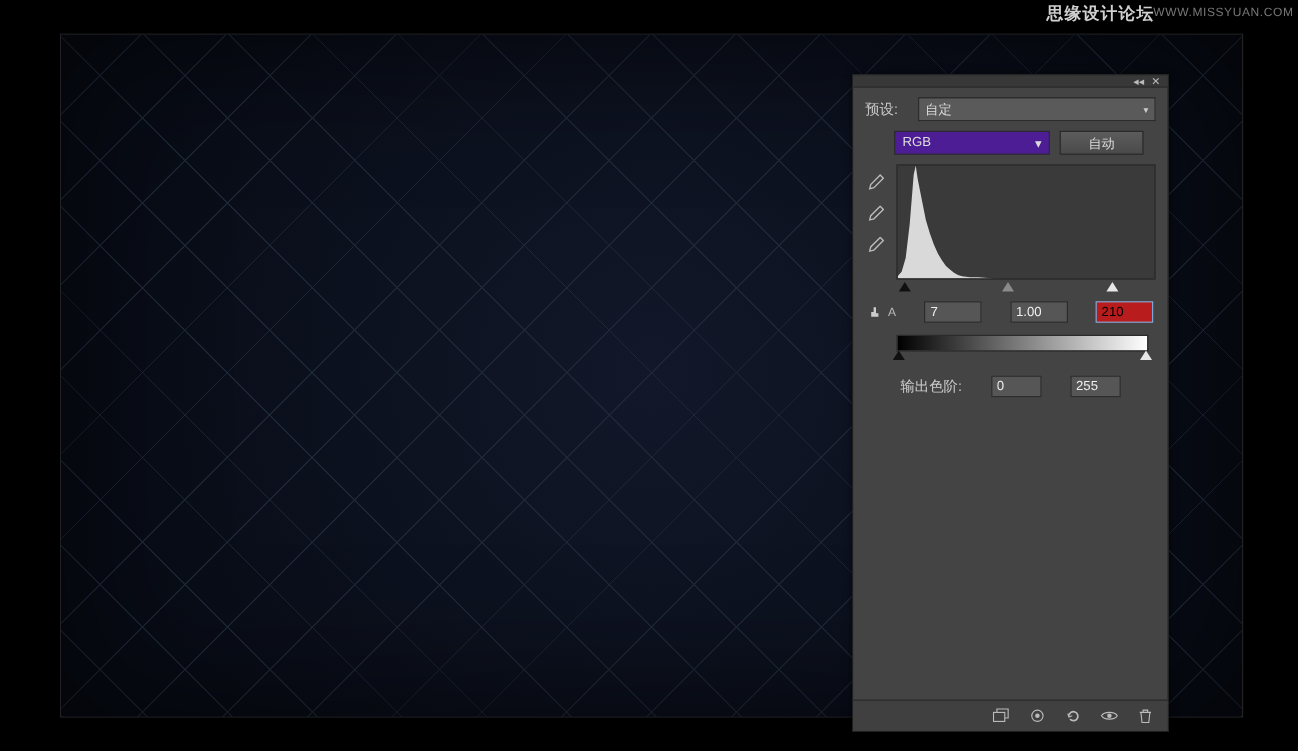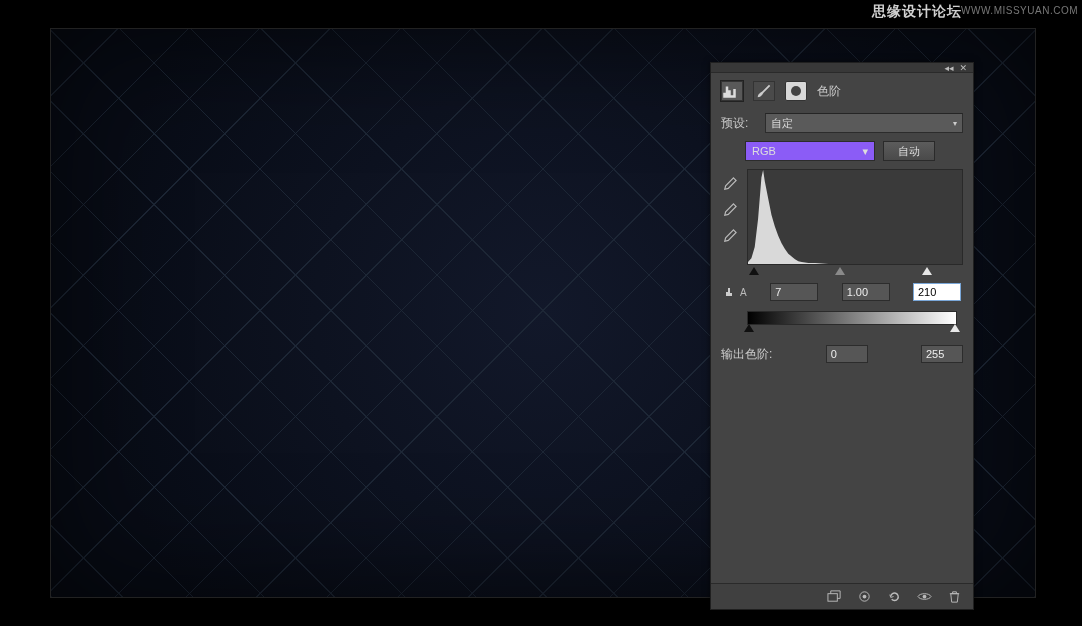--- a/index.html
+++ b/index.html
@@ -127,27 +127,27 @@
     font-size: 11px;
     color: #ddd;
     cursor: pointer;
     gap: 47px;
   }
   .select .arr { font-size: 8px; color: #ccc; }
 
   .channel-row { gap: 8px; padding-left: 24px; }
   .channel-select {
     width: 130px; height: 20px;
-    background: #8b5cf6;
+    background: #4c1d95;
     border: 1px solid #2c2c2c;
     display: flex; align-items: center; justify-content: space-between;
     padding: 0 6px; font-size: 11px; color: #ddd;
   }
   .auto-btn {
-    width: 52px; height: 20px;
+    width: 70px; height: 20px;
     background: linear-gradient(#5c5c5c,#4a4a4a);
     border: 1px solid #2a2a2a;
     color: #ddd; font-size: 11px;
     display: flex; align-items: center; justify-content: center;
     cursor: pointer;
   }
 
   .hist-area { display: flex; gap: 6px; margin-bottom: 4px; }
   .eyedroppers { display: flex; flex-direction: column; gap: 8px; width: 20px; padding-top: 6px;}
   .eyedropper {
@@ -189,36 +189,36 @@
   .num-input {
     width: 48px; height: 18px;
     background: #565656;
     border: 1px solid #2c2c2c;
     color: #eee;
     font-size: 11px;
     padding: 0 4px;
     text-align: left;
   }
   .num-input.focus {
-    background: #ffffff; color: #000; border-color: #7aa7d8;
+    background: #b91c1c; color: #000; border-color: #7aa7d8;
   }
 
   .output-grad {
     height: 14px;
     margin: 0 6px 2px 26px;
     background: linear-gradient(to right, #000, #fff);
     border: 1px solid #2a2a2a;
     position: relative;
   }
   .out-sliders { position: relative; height: 10px; margin: 0 6px 8px 26px;}
   .otri-black { position:absolute; left:-3px; top:-3px; width:0;height:0;border-left:5px solid transparent;border-right:5px solid transparent;border-bottom:8px solid #101010;}
   .otri-white { position:absolute; right:-3px; top:-3px; width:0;height:0;border-left:5px solid transparent;border-right:5px solid transparent;border-bottom:8px solid #e8e8e8;}
 
   .output-row {
-    display:flex; justify-content:space-between; align-items:center; gap:8px;
+    display:flex; justify-content:center; align-items:center; gap:24px;
     margin-bottom: 10px;
   }
   .out-label { color:#ccc; }
   .out-input {
     width:42px; height:18px; background:#565656;border:1px solid #2c2c2c;color:#eee;font-size:11px;padding:0 4px;
   }
 
   .panel-footer {
     height: 26px;
     border-top: 1px solid #2a2a2a;
@@ -240,34 +240,20 @@
 </div>
 
 <div class="panel">
   <div class="panel-top">
     <span>◂◂</span>
     <span>✕</span>
   </div>
 
   <div class="panel-body">
 
-    <div class="row icon-row">
-      <div class="icon-box active">
-        <svg viewBox="0 0 16 12">
-            <path d="M1 11 L1 7 L3 7 L3 2 L5 2 L5 5 L7 5 L7 9 L9 9 L9 4 L11 4 L11 11 Z" fill="#ddd"></path>
-          </svg>
-      </div>
-      <div class="icon-box">
-        <svg viewBox="0 0 16 16">
-            <path d="M3 13 C3 10 6 9 7 8 L12 3 L13 4 L8 9 C7 10 6 13 3 13 Z" fill="#ccc"></path>
-          </svg>
-      </div>
-      <div class="icon-box mask"></div>
-      <span class="type-label">色阶</span>
-    </div>
 
     <div class="row preset-row">
       <span class="preset-label">预设:</span>
       <div class="select">
         <span>自定</span>
         <span class="arr">▾</span>
       </div>
     </div>
 
     <div class="row channel-row">

